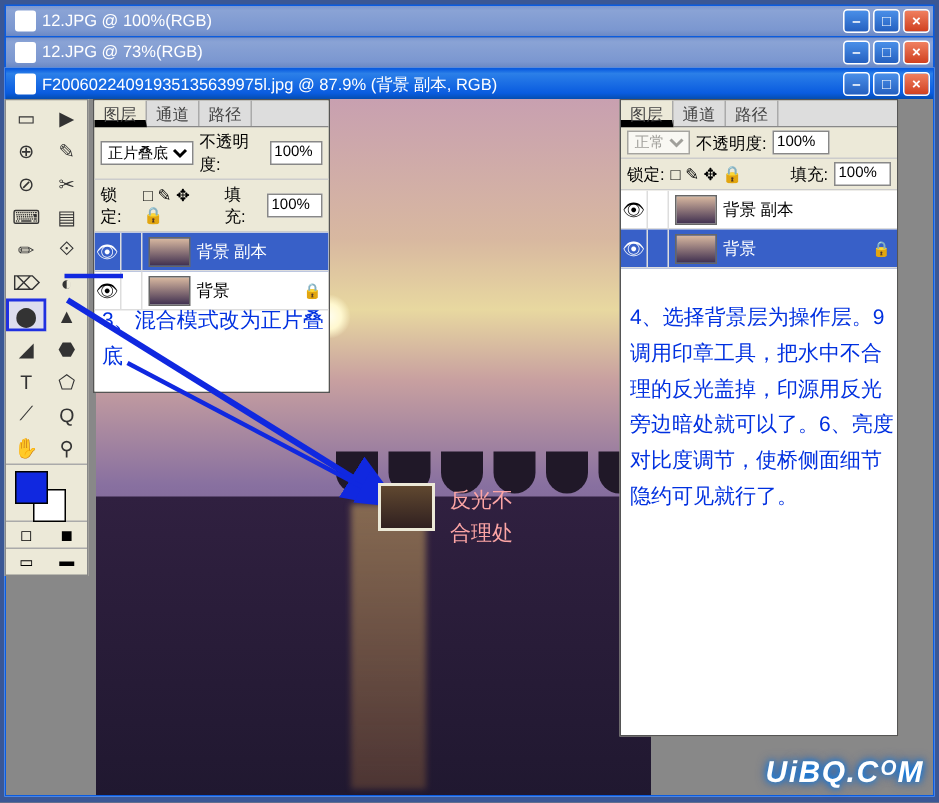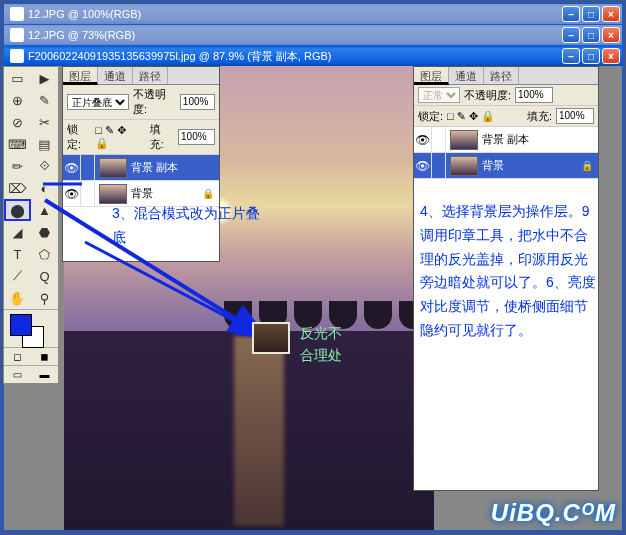--- a/index.html
+++ b/index.html
@@ -35,43 +35,43 @@
 .fgcolor { position: absolute; left: 6px; top: 4px; width: 22px; height: 22px; background: #1028e0; border: 1px solid #000; }
 .bgcolor { position: absolute; left: 18px; top: 16px; width: 22px; height: 22px; background: #fff; border: 1px solid #000; }
 .qm-row { height: 18px; border-top: 1px solid #aaa; display: flex; }
 .qm { flex: 1; display: flex; align-items: center; justify-content: center; font-size: 10px; }
 
 .layers-panel { position: absolute; background: #ece9d8; border: 1px solid #555; display: flex; flex-direction: column; }
 .panel-L { left: 62px; top: 66px; width: 158px; height: 196px; }
 .panel-R { left: 413px; top: 66px; width: 186px; height: 425px; }
 .panel-tabs { height: 18px; display: flex; background: #ddd; border-bottom: 1px solid #888; }
 .ptab { padding: 2px 6px; font-size: 11px; color: #444; border-right: 1px solid #aaa; }
-.ptab.active { background: #ece9d8; border-bottom: 3px solid #000000; margin-bottom: -1px; }
+.ptab.active { background: #ece9d8; border-bottom: 5px solid #000000; margin-bottom: -1px; }
 .panel-row1 { display: flex; align-items: center; gap: 4px; padding: 2px 4px; border-bottom: 1px solid #ccc; background: #ece9d8;}
 .panel-row2 { display: flex; align-items: center; gap: 4px; padding: 2px 4px; border-bottom: 1px solid #ccc; font-size: 10px; background: #ece9d8;}
 select, .numbox { font-size: 10px; height: 16px; border: 1px solid #888; background: #fff; }
 .layers-list { flex: 1; background: #fff; overflow: hidden; }
 .layer-item { display: flex; align-items: center; height: 26px; border-bottom: 1px solid #ddd; }
 .layer-item.sel { background: #3860c8; color: #fff; }
 .eye { width: 18px; text-align: center; font-size: 12px; border-right: 1px solid #ddd; height: 100%; display: flex; align-items: center; justify-content: center;}
 .link { width: 14px; border-right: 1px solid #ddd; height: 100%; }
 .thumb { width: 28px; height: 20px; margin: 0 4px; border: 1px solid #666; background: linear-gradient(#d8b8a0, #403050); }
 .layer-name { font-size: 11px; flex: 1; }
 .lock-ic { margin-right: 4px; font-size: 10px; }
 
 .annot { position: absolute; color: #0030e0; font-size: 14px; line-height: 1.7; }
-.annot-L { left: 68px; top: 202px; width: 150px; margin-left: 44px; }
+.annot-L { left: 68px; top: 202px; width: 150px; }
 .annot-R { left: 420px; top: 200px; width: 178px; }
 
 .arrow-svg { position: absolute; left: 40px; top: 182px; width: 260px; height: 170px; pointer-events: none; }
 
 .small-thumb { position: absolute; left: 252px; top: 322px; width: 38px; height: 32px; border: 2px solid #ece9d8; background: linear-gradient(#604830, #302020); }
-.thumb-label { position: absolute; left: 300px; top: 322px; color: #86efac; font-size: 14px; line-height: 1.6; }
-
-.watermark { position: absolute; right: 10px; bottom: 8px; color: #fff; font-size: 24px; font-weight: bold; font-style: italic; text-shadow: 0 0 4px #08f, 0 0 8px #04a; letter-spacing: 1px; }
+.thumb-label { position: absolute; left: 300px; top: 322px; color: #fca5a5; font-size: 14px; line-height: 1.6; }
+
+.watermark { position: absolute; right: 10px; bottom: 8px; color: #fff; font-size: 20px; font-weight: bold; font-style: italic; text-shadow: 0 0 4px #08f, 0 0 8px #04a; letter-spacing: 1px; }
 </style>
 </head>
 <body>
 
 <div class="win1">
   <div class="titlebar inactive">
     <span class="icon">▦</span>
     <span class="title">12.JPG @ 100%(RGB)</span>
     <div class="wbtns">
       <div class="wbtn min">–</div>

